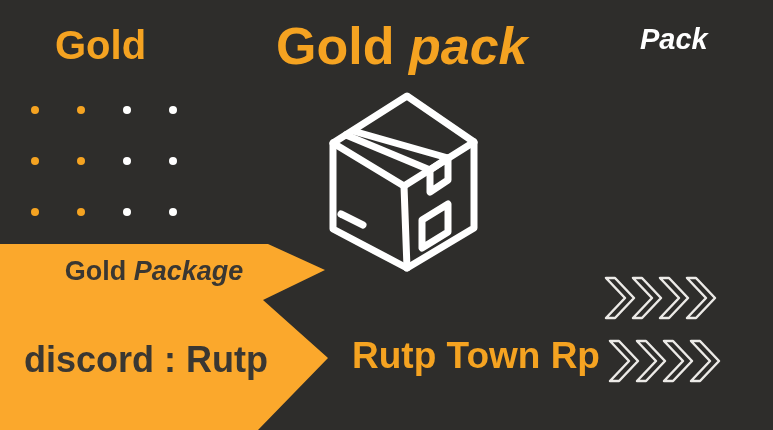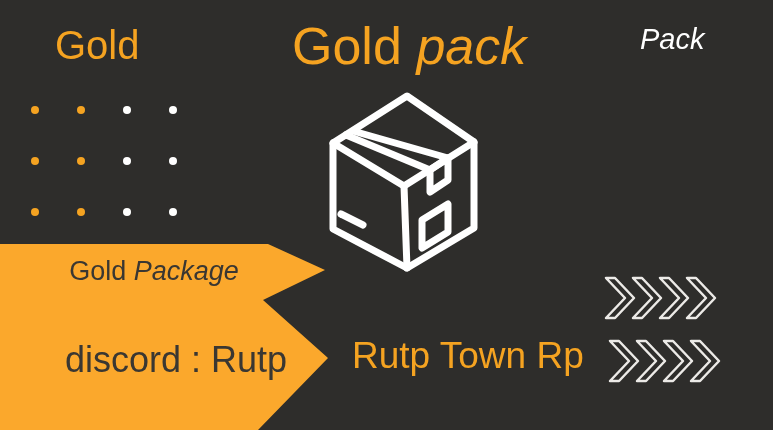--- a/index.html
+++ b/index.html
@@ -3,42 +3,42 @@
 <meta charset="utf-8">
 <style>
   :root{
     --bg:#2e2d2b; --accent:#f5a321; --ribbon:#fba82c; --dark:#3a3732; --white:#ffffff; --chev:#eceae7;
   }
   html,body{margin:0;padding:0;background:#1a1a1a;}
   .canvas{
     position:relative; width:773px; height:430px; overflow:hidden;
     background:var(--bg);
     font-family:"Liberation Sans", sans-serif;
-    font-weight:400;
+    font-weight:700;
   }
   .abs{position:absolute; line-height:1; white-space:nowrap;}
   .it{font-style:italic;}
   .sp{margin-left:0.28em;}
 
   .gold-label{left:55px; top:25px; font-size:40px; color:var(--accent);}
-  .title{left:292px; top:20px; font-size:52px; color:var(--accent);}
+  .title{left:276px; top:20px; font-size:52px; color:var(--accent);}
   .pack-label{left:640px; top:25px; font-size:29px; color:var(--white);}
 
   .dots{
     left:31px; top:106px;
     display:grid; grid-template-columns:repeat(4,8px); grid-auto-rows:8px;
     column-gap:38px; row-gap:43px;
   }
   .dot{width:8px; height:8px; border-radius:50%;}
 
   .box-icon{left:322px; top:92px;}
 
   .ribbon-svg{left:0; top:244px;}
   .ribbon-line1{left:8px; top:258px; width:292px; text-align:center; font-size:27px; color:var(--dark);}
-  .ribbon-line2{left:0; top:342px; width:292px; text-align:center; font-size:36px; color:var(--dark);padding-left:30px;}
+  .ribbon-line2{left:0; top:342px; width:292px; text-align:center; font-size:36px; color:var(--dark);}
 
   .server-name{left:352px; top:337px; font-size:37px; color:var(--accent);}
 
   .chev-row{display:flex;}
   .chev-row svg{margin-right:-5px; display:block;}
   .chev-row-1{left:604px; top:276px;}
   .chev-row-2{left:608px; top:339px;}
 </style>
 </head>
 <body>

